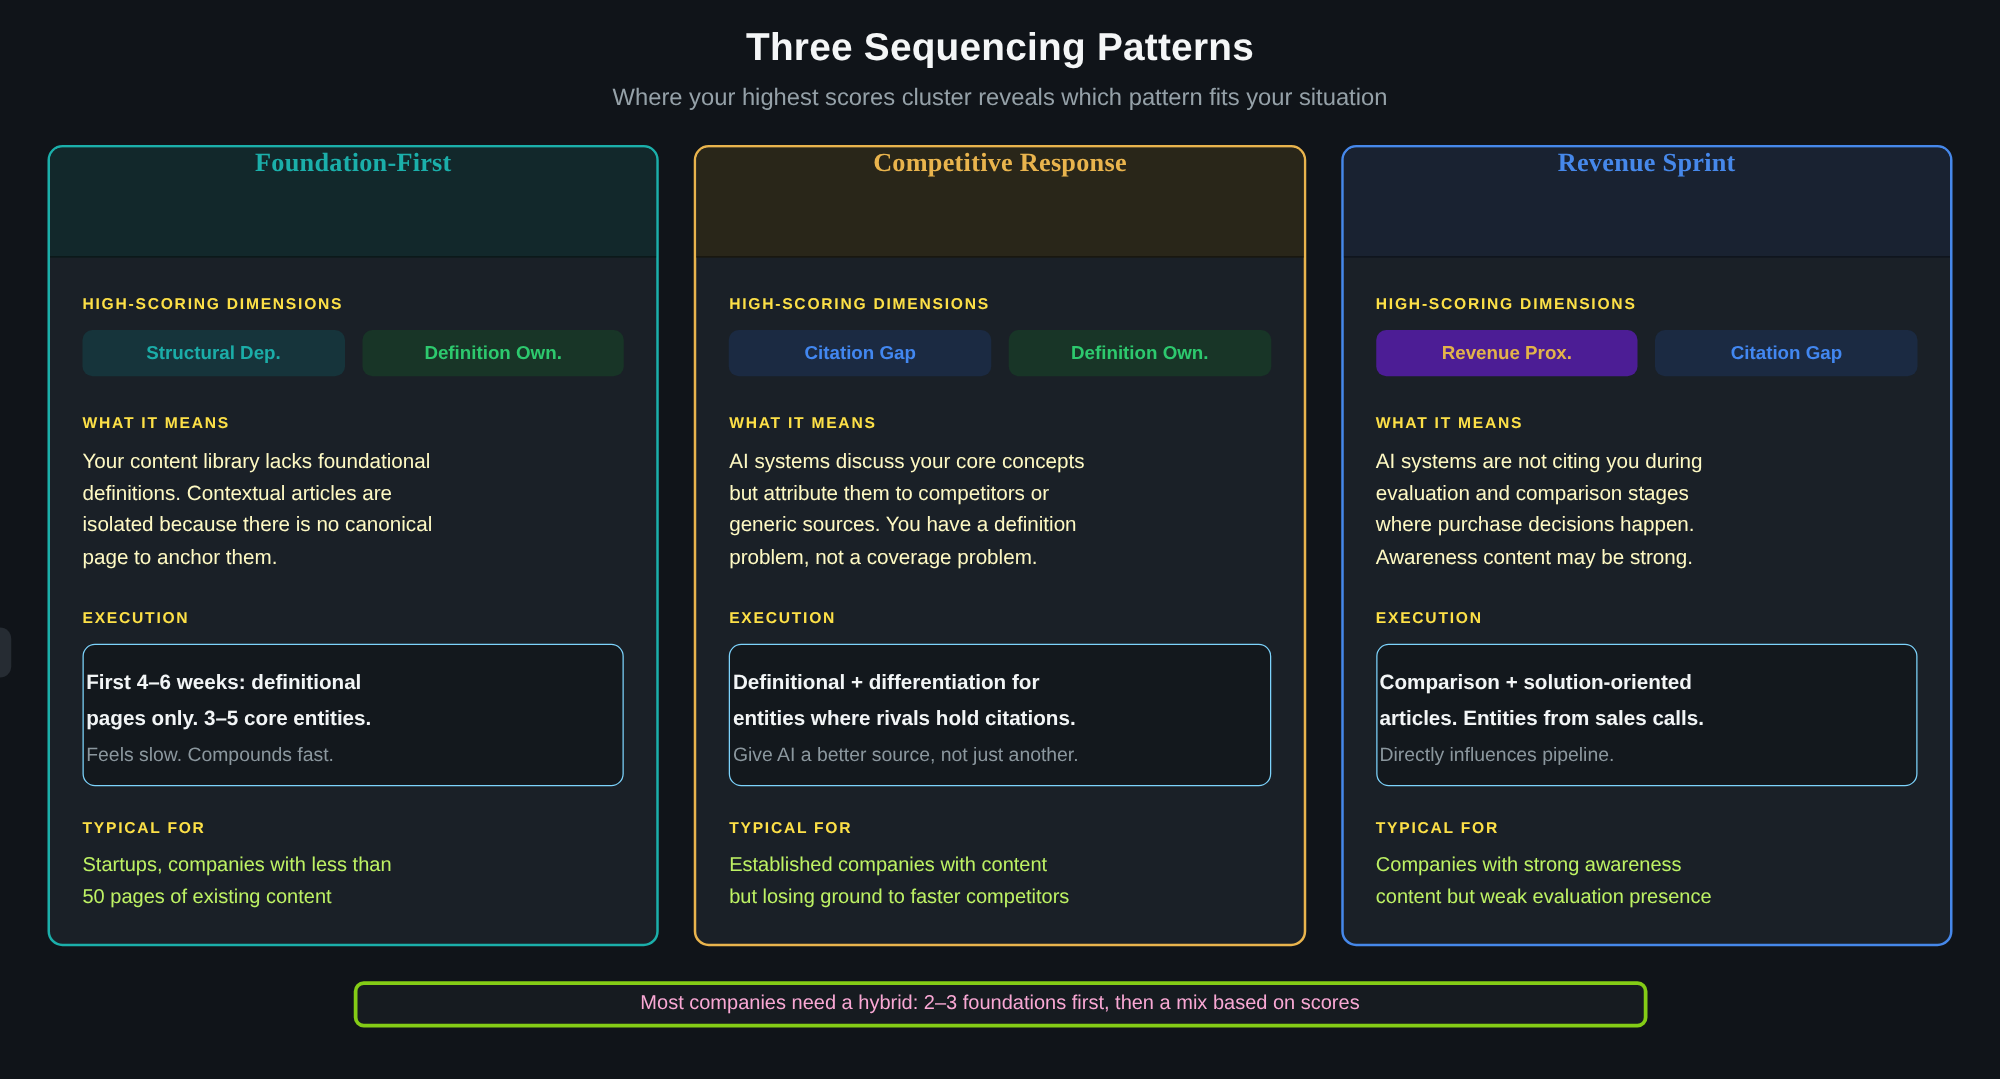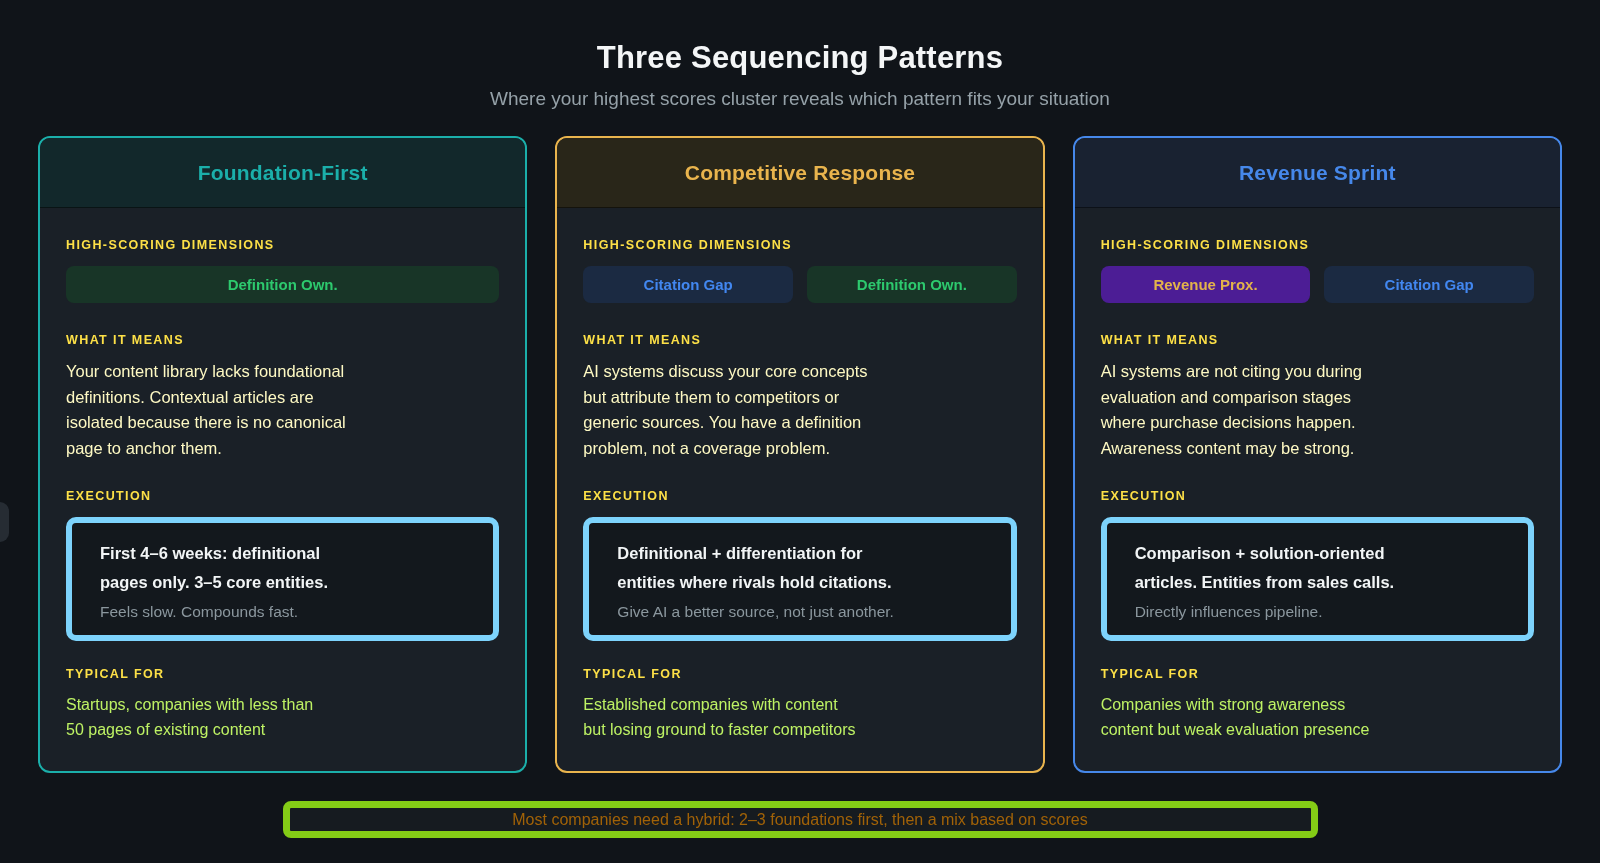--- a/index.html
+++ b/index.html
@@ -3,21 +3,21 @@
 <meta charset="utf-8">
 <style>
   * { margin: 0; padding: 0; box-sizing: border-box; }
   html, body { width: 1600px; height: 863px; overflow: hidden; }
   body {
     background: #101419;
     font-family: "Liberation Sans", "DejaVu Sans", sans-serif;
     color: #c9d2d7;
     position: relative;
   }
-  .page-header { text-align: center; padding-top: 40px; }
+  .page-header { text-align: center; padding-top: 20px; }
   .page-title {
     color: #f4f6f7;
     font-size: 31px;
     font-weight: 800;
     letter-spacing: 0.2px;
   }
   .page-subtitle {
     margin-top: 12px;
     color: #95a1a8;
     font-size: 19px;
@@ -35,26 +35,26 @@
     min-height: 637px;
     background: #1a2027;
     border: 2px solid var(--accent);
     border-radius: 12px;
     overflow: hidden;
     display: flex;
     flex-direction: column;
   }
   .card-header {
     background: var(--header-bg);
-    height: 70px;
-    display: flex;
-    align-items: center;
+    height: 88px;
+    display: flex;
     justify-content: center;
     border-bottom: 1px solid rgba(0,0,0,0.5);
     flex: 0 0 auto;
+    font-family: Liberation Serif, serif;
   }
   .card-title {
     color: var(--accent);
     font-size: 21px;
     font-weight: 800;
     letter-spacing: 0.2px;
   }
   .card-body { padding: 30px 26px 24px 26px; flex: 1; }
   .section-label {
     color: #fde047;
@@ -77,23 +77,23 @@
   .wim-text {
     margin: 12px 0 28px 0;
     font-size: 16.5px;
     line-height: 1.55;
     color: #fef9c3;
     white-space: pre-line;
   }
   .exec-box {
     margin: 14px 0 26px 0;
     background: #13181d;
-    border: 6px solid #7dd3fc;
+    border: 1px solid #7dd3fc;
     border-radius: 10px;
-    padding: 16px 18px 14px 28px;
+    padding: 16px 18px 14px 2px;
   }
   .exec-main {
     color: #f2f5f6;
     font-size: 16.5px;
     font-weight: 700;
     line-height: 1.75;
     white-space: pre-line;
   }
   .exec-note {
     margin-top: 6px;
@@ -105,26 +105,26 @@
     font-size: 16px;
     line-height: 1.55;
     color: #bef264;
     white-space: pre-line;
   }
   .footer-note {
     margin: 28px auto 0 auto;
     width: 1035px;
     height: 37px;
     background: #161b20;
-    border: 7px solid #84cc16;
+    border: 3px solid #84cc16;
     border-radius: 8px;
     display: flex;
     align-items: center;
     justify-content: center;
-    color: #a16207;
+    color: #f9a8d4;
     font-size: 16px;
   }
   .left-edge-notch {
     position: absolute;
     left: 0;
     top: 502px;
     width: 9px;
     height: 40px;
     background: #262c33;
     border-radius: 0 9px 9px 0;
@@ -142,20 +142,21 @@
 
 <div class="cards">
 
   <div class="card" style="--accent: #1bafaa; --header-bg: #12282b;">
     <div class="card-header">
       <div class="card-title">Foundation-First</div>
     </div>
     <div class="card-body">
       <div class="section-label">HIGH-SCORING DIMENSIONS</div>
       <div class="badge-row">
+        <div class="badge" style="color: rgb(27, 173, 168); background-color: rgb(22, 52, 59);">Structural Dep.</div>
         <div class="badge" style="color: rgb(45, 201, 110); background-color: rgb(24, 53, 39);">Definition Own.</div>
       </div>
       <div class="section-label">WHAT IT MEANS</div>
       <div class="wim-text">Your content library lacks foundational
 definitions. Contextual articles are
 isolated because there is no canonical
 page to anchor them.</div>
       <div class="section-label">EXECUTION</div>
       <div class="exec-box">
         <div class="exec-main">First 4–6 weeks: definitional

